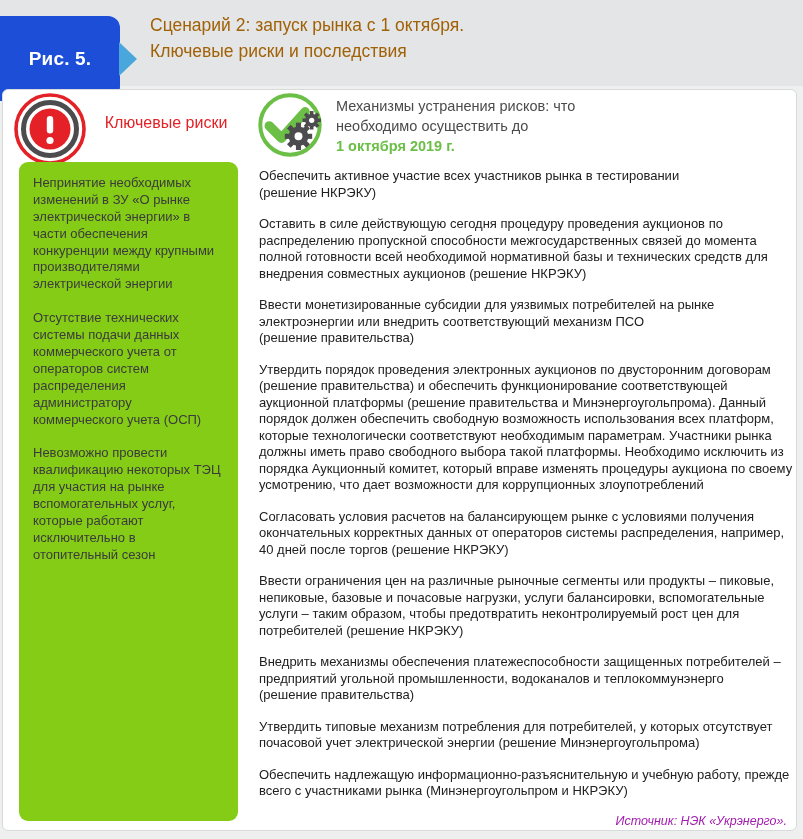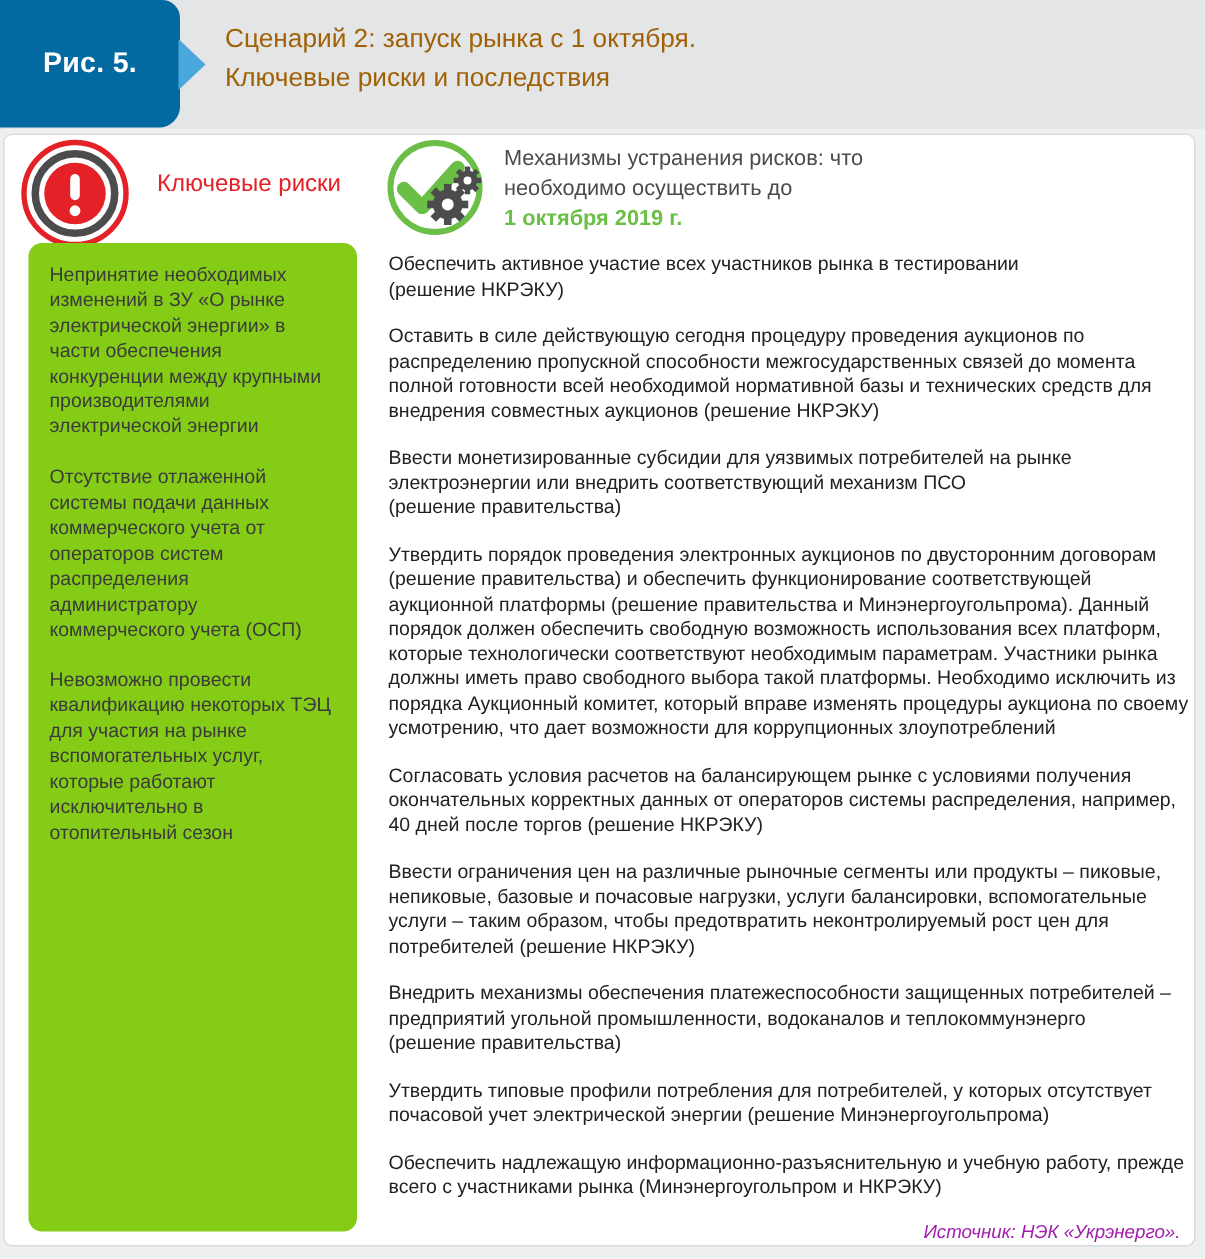--- a/index.html
+++ b/index.html
@@ -4,21 +4,21 @@
 <style>
   html,body{margin:0;padding:0}
   body{
     width:803px;height:839px;position:relative;overflow:hidden;
     background:#eef0f0;
     font-family:"Liberation Sans",sans-serif;
   }
   
   .header-band{position:absolute;left:0;top:0;width:803px;height:86px;background:#e4e5e6}
   .fig-badge{
-    position:absolute;left:0;top:0;width:120px;height:85px;background:#0369a1;
+    position:absolute;left:0;top:16px;width:120px;height:85px;background:#1d4ed8;
     border-radius:0 12px 14px 0;display:flex;align-items:center;justify-content:center;
   }
   .fig-badge .lbl{color:#fff;font-weight:bold;font-size:19px;letter-spacing:.2px}
   .badge-arrow{
     position:absolute;left:119px;top:26px;width:0;height:0;
     border-top:17px solid transparent;border-bottom:17px solid transparent;
     border-left:18px solid #4aa7db;
   }
   .doc-title{position:absolute;left:150px;top:12px;font-size:17.5px;line-height:26px;color:#a16207}
   
@@ -69,21 +69,21 @@
       <circle cx="37" cy="37" r="34" fill="#ffffff" stroke="#e32126" stroke-width="3.6"></circle>
       <circle cx="37" cy="37" r="26.5" fill="#ffffff" stroke="#4c4c4e" stroke-width="5"></circle>
       <circle cx="37" cy="37" r="20.5" fill="#e32126"></circle>
       <rect x="33.8" y="24" width="6.4" height="17.5" rx="3.2" fill="#ffffff"></rect>
       <circle cx="37" cy="48.5" r="3.6" fill="#ffffff"></circle>
     </svg>
   </div>
   <div class="risk-heading">Ключевые риски</div>
   <div class="risk-panel">
       <p>Непринятие необходимых изменений в ЗУ «О рынке электрической энергии» в части обеспечения конкуренции между крупными производителями электрической энергии</p>
-      <p>Отсутствие отлаженной системы подачи данных коммерческого учета от операторов систем распределения администратору коммерческого учета (ОСП)</p>
+      <p>Отсутствие технических системы подачи данных коммерческого учета от операторов систем распределения администратору коммерческого учета (ОСП)</p>
       <p>Невозможно провести квалификацию некоторых ТЭЦ для участия на рынке вспомогательных услуг, которые работают исключительно в отопительный сезон</p>
     </div>
 
   <div class="mech-icon">
     <svg width="66" height="66" viewBox="0 0 70 70">
       <circle cx="35" cy="35" r="31.5" fill="#ffffff" stroke="#6bbf46" stroke-width="4.2"></circle>
       <path d="M13 36 L26 49 L51 21" fill="none" stroke="#6bbf46" stroke-width="10" stroke-linecap="round" stroke-linejoin="round"></path>
       <g fill="#4c4c4e" transform="translate(44,47)">
         <rect x="-2.7" y="-14.5" width="5.4" height="29"></rect>
         <rect x="-2.7" y="-14.5" width="5.4" height="29" transform="rotate(45)"></rect>
@@ -107,18 +107,18 @@
     <span class="mech-date">1 октября 2019 г.</span>
   </div>
   <div class="mech-list">
       <p><span>Обеспечить активное участие всех участников рынка в тестировании</span><br><span class="b">(решение НКРЭКУ)</span></p>
       <p><span>Оставить в силе действующую сегодня процедуру проведения аукционов по распределению пропускной способности межгосударственных связей до момента полной готовности всей необходимой нормативной базы и технических средств для внедрения совместных аукционов </span><span class="b">(решение НКРЭКУ)</span></p>
       <p><span>Ввести монетизированные субсидии для уязвимых потребителей на рынке электроэнергии или внедрить соответствующий механизм ПСО</span><br><span class="b">(решение правительства)</span></p>
       <p><span>Утвердить порядок проведения электронных аукционов по двусторонним договорам</span><br><span class="b">(решение правительства)</span><span> и обеспечить функционирование соответствующей аукционной платформы </span><span class="b">(решение правительства и Минэнергоугольпрома)</span><span>. Данный порядок должен обеспечить свободную возможность использования всех платформ, которые технологически соответствуют необходимым параметрам. Участники рынка должны иметь право свободного выбора такой платформы. Необходимо исключить из порядка Аукционный комитет, который вправе изменять процедуры аукциона по своему усмотрению, что дает возможности для коррупционных злоупотреблений</span></p>
       <p><span>Согласовать условия расчетов на балансирующем рынке с условиями получения окончательных корректных данных от операторов системы распределения, например, 40 дней после торгов </span><span class="b">(решение НКРЭКУ)</span></p>
       <p><span>Ввести ограничения цен на различные рыночные сегменты или продукты – пиковые, непиковые, базовые и почасовые нагрузки, услуги балансировки, вспомогательные услуги – таким образом, чтобы предотвратить неконтролируемый рост цен для потребителей </span><span class="b">(решение НКРЭКУ)</span></p>
       <p><span>Внедрить механизмы обеспечения платежеспособности защищенных потребителей – предприятий угольной промышленности, водоканалов и теплокоммунэнерго</span><br><span class="b">(решение правительства)</span></p>
-      <p><span>Утвердить типовые профили потребления для потребителей, у которых отсутствует почасовой учет электрической энергии </span><span class="b">(решение Минэнергоугольпрома)</span></p>
+      <p><span>Утвердить типовые механизм потребления для потребителей, у которых отсутствует почасовой учет электрической энергии </span><span class="b">(решение Минэнергоугольпрома)</span></p>
       <p><span>Обеспечить надлежащую информационно-разъяснительную и учебную работу, прежде всего с участниками рынка </span><span class="b">(Минэнергоугольпром и НКРЭКУ)</span></p>
     </div>
 
   <div class="source">Источник: НЭК «Укрэнерго».</div>
 </div>
 
 </body></html>

